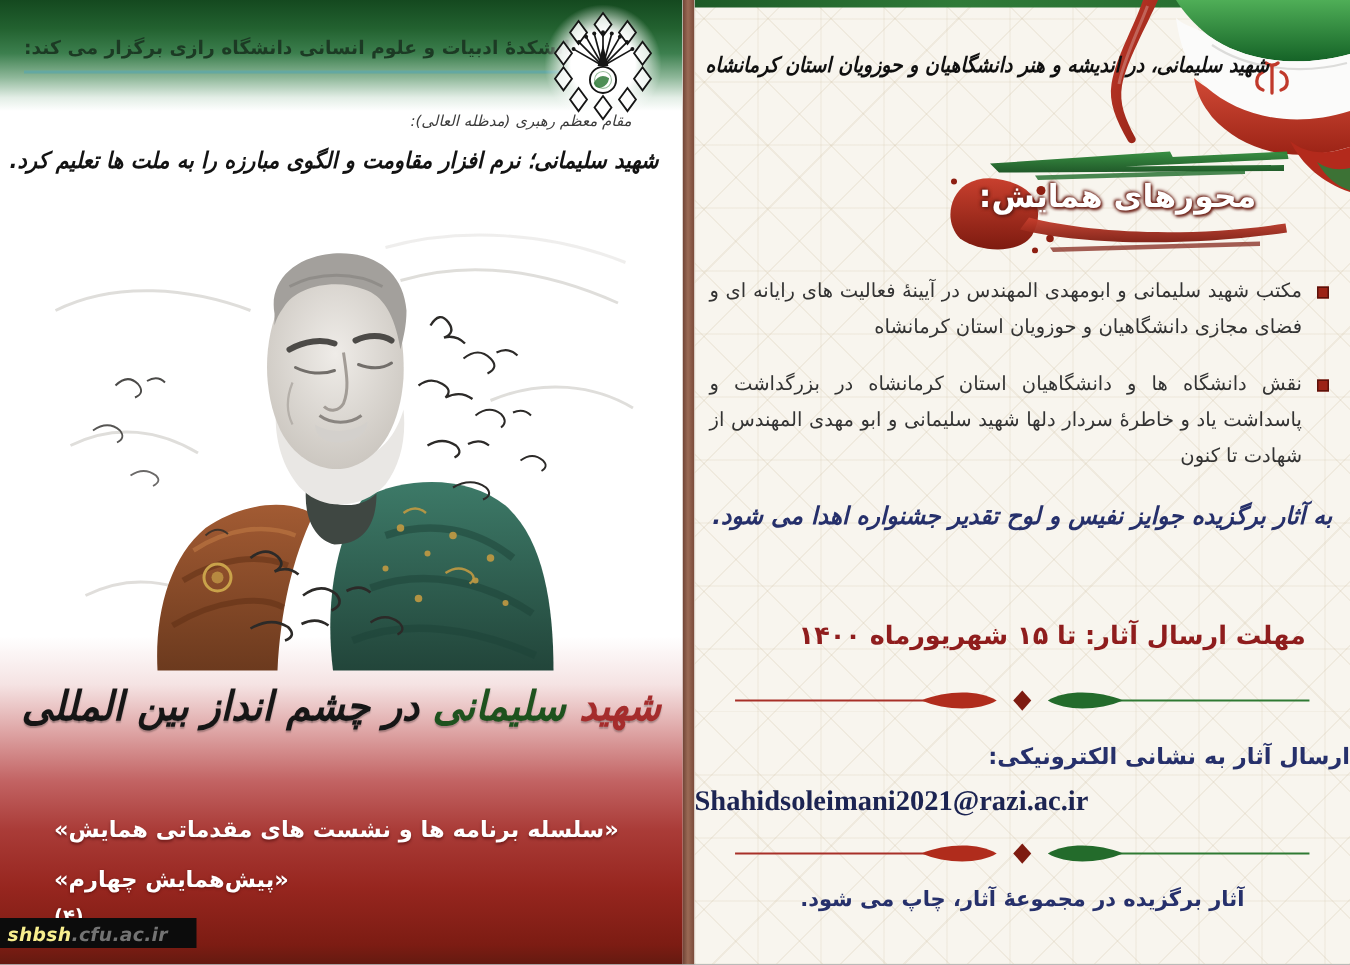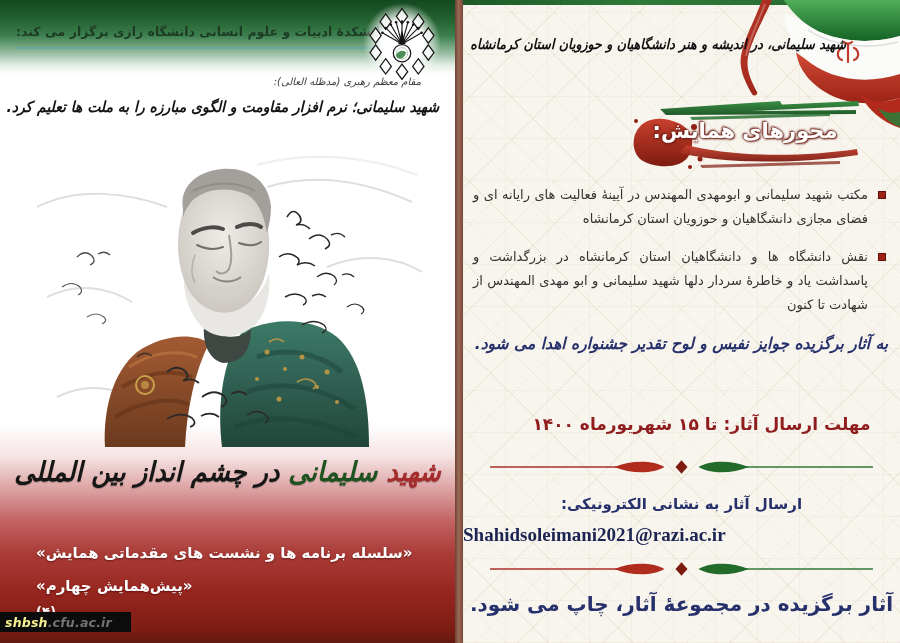--- a/index.html
+++ b/index.html
@@ -104,30 +104,30 @@
     font-size:16px;font-weight:bold;font-style:italic;color:#26306b;transform:scaleX(.97);
   }
   .deadline-line{
     position:absolute;top:414px;left:0;right:0;text-align:center;direction:rtl;
     font-size:17px;font-weight:bold;color:#8f1d1d;padding-left:40px;
   }
   .divider1{position:absolute;top:458px;left:13px;right:13px;height:18px;}
   .divider2{position:absolute;top:560px;left:13px;right:13px;height:18px;}
   .orn-divider{width:100%;height:18px;display:block;}
   .email-label{
-    position:absolute;top:495px;left:0;right:0;text-align:center;direction:rtl;
+    position:absolute;top:495px;left:0;right:0;text-align:right;direction:rtl;
     font-size:15px;font-weight:bold;color:#26306b;
   }
   .email-address{
     position:absolute;top:524px;left:0;right:0;text-align:left;
     font-family:"Liberation Serif",serif;font-size:19px;font-weight:bold;color:#1c2452;
   }
   .publish-line{
     position:absolute;top:592px;left:0;right:0;text-align:center;direction:rtl;
-    font-size:20px;font-weight:bold;color:#26306b;
+    font-size:14px;font-weight:bold;color:#26306b;
   }
 </style>
 </head>
 <body>
 
 <div class="poster">
 
   <div class="left-panel">
     <div class="banner">
       <div class="banner-text-wrap">

